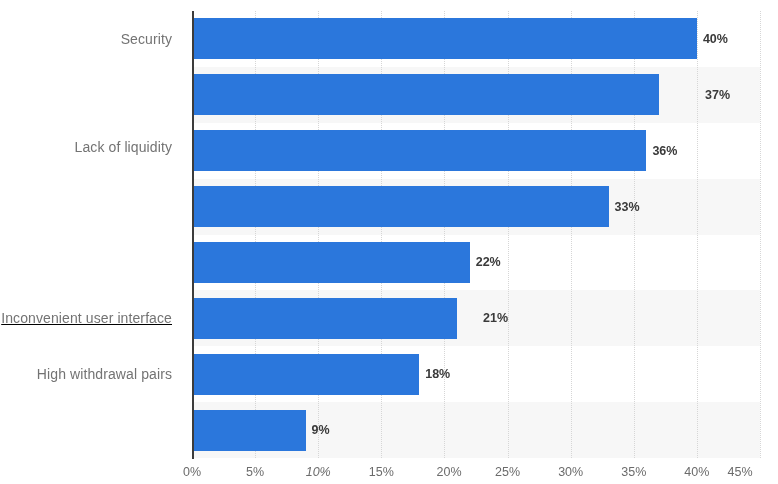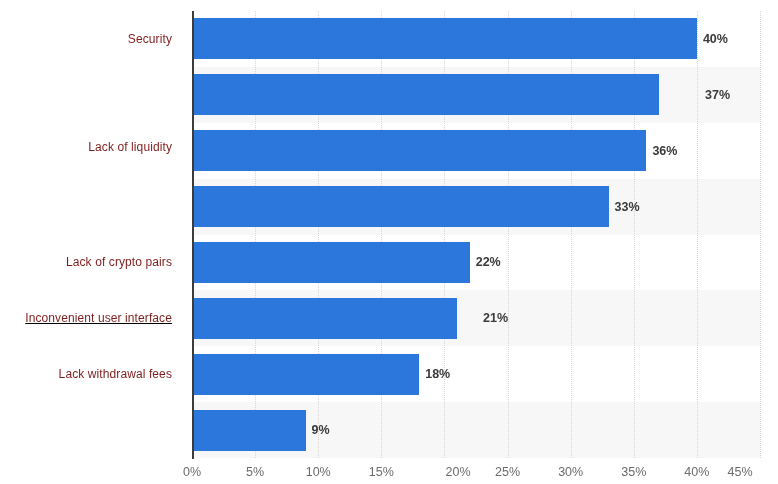--- a/index.html
+++ b/index.html
@@ -33,22 +33,22 @@
     position: absolute;
     right: 0;
     width: 182px;
     display: flex;
     align-items: center;
     justify-content: flex-end;
     box-sizing: border-box;
     padding-right: 10px;
   }
   .cat-label-text {
-    font-size: 12px;
-    color: #7f1d1d;
+    font-size: 14px;
+    color: #737373;
     white-space: nowrap;
     letter-spacing: 0.1px;
     text-align: right;
   }
 
   
   #plot-area {
     position: absolute;
     left: 192px;
     top: 11px;
@@ -156,37 +156,34 @@
 
   <div id="axis-line"></div>
 
   <div id="category-axis">
       <div class="cat-label-cell" style="top: 0px; height: 55.875px;">
         <span class="cat-label-text">Security</span>
       </div>
       <div class="cat-label-cell" style="top: 108px; height: 55.875px;">
         <span class="cat-label-text">Lack of liquidity</span>
       </div>
-      <div class="cat-label-cell" style="top: 223.5px; height: 55.875px;">
-        <span class="cat-label-text">Lack of crypto pairs</span>
-      </div>
       <div class="cat-label-cell" style="top: 279.375px; height: 55.875px; text-decoration: underline;">
         <span class="cat-label-text">Inconvenient user interface</span>
       </div>
       <div class="cat-label-cell" style="top: 335.25px; height: 55.875px;">
-        <span class="cat-label-text">Lack withdrawal fees</span>
+        <span class="cat-label-text">High withdrawal pairs</span>
       </div>
     </div>
 
   <div id="value-axis">
       <div class="tick-label" style="left: 0px;">0%</div>
       <div class="tick-label" style="left: 63.1111px;">5%</div>
-      <div class="tick-label" style="left: 126.222px;">10%</div>
+      <div class="tick-label" style="left: 126.222px; font-style: italic;">10%</div>
       <div class="tick-label" style="left: 189.333px;">15%</div>
-      <div class="tick-label" style="left: 266px;">20%</div>
+      <div class="tick-label" style="left: 257px;">20%</div>
       <div class="tick-label" style="left: 315.556px;">25%</div>
       <div class="tick-label" style="left: 378.667px;">30%</div>
       <div class="tick-label" style="left: 441.778px;">35%</div>
       <div class="tick-label" style="left: 504.889px;">40%</div>
       <div class="tick-label" style="left: 540px; margin-left: 8px;">45%</div>
     </div>
 
 </div>
 
 </body></html>

